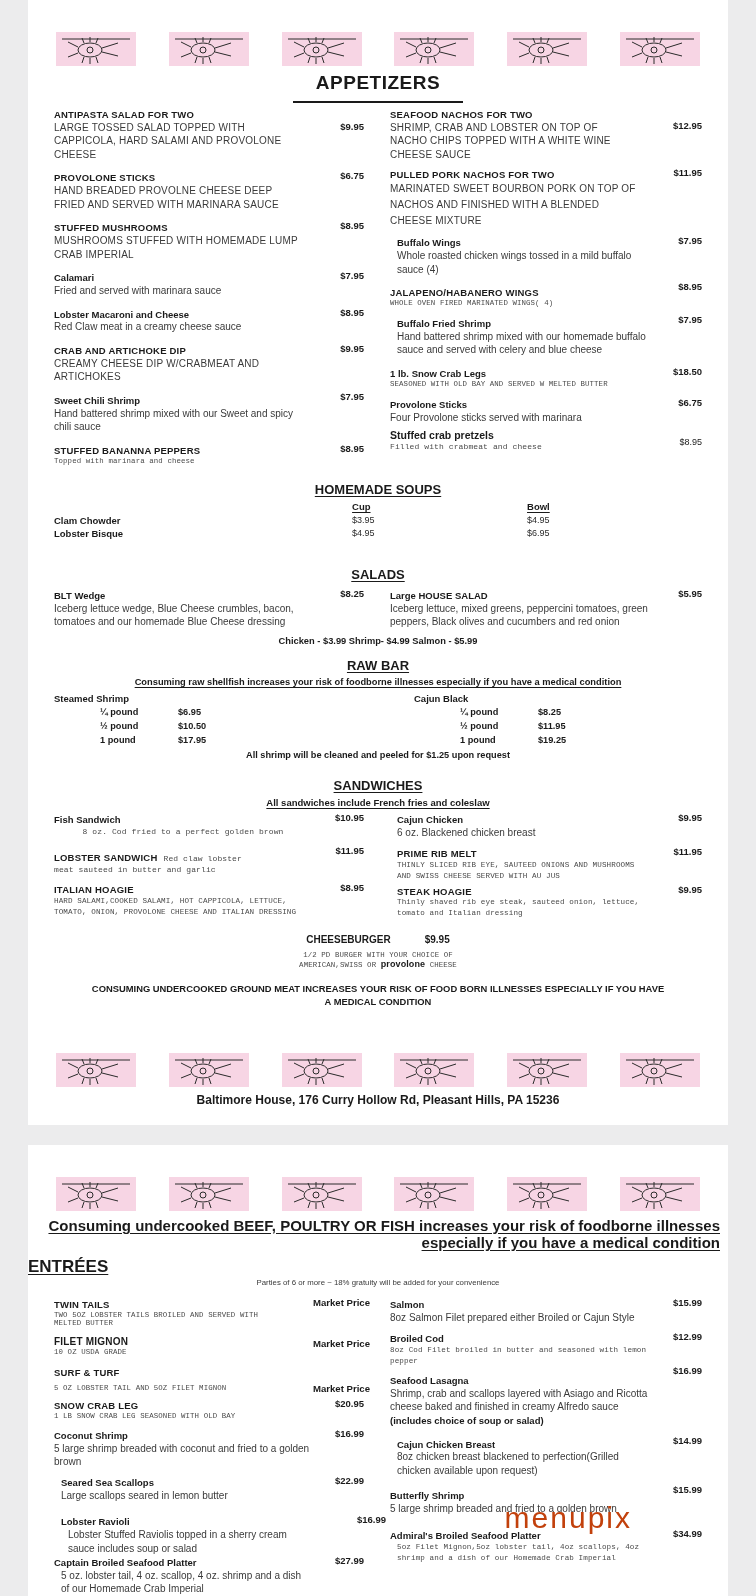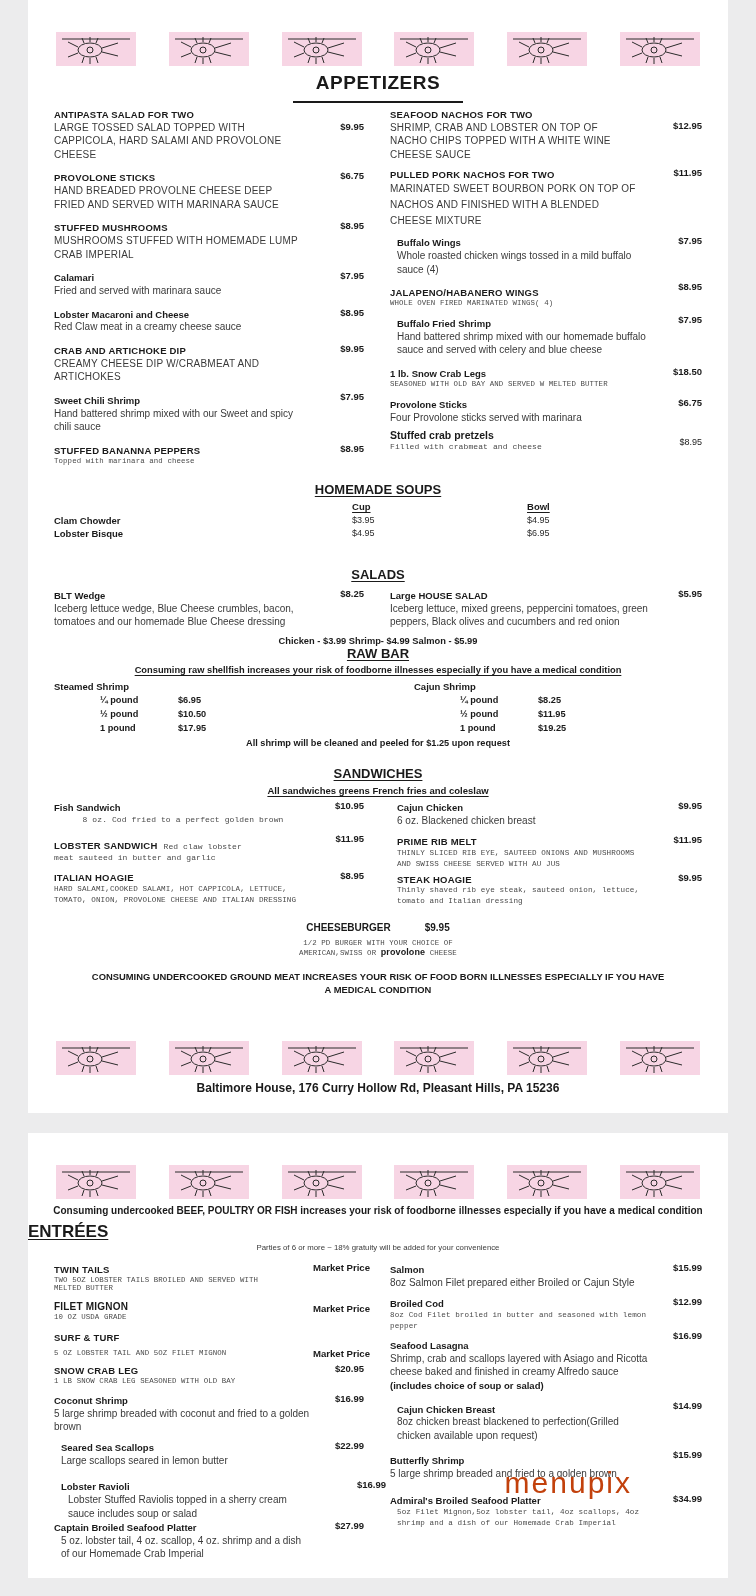--- a/index.html
+++ b/index.html
@@ -114,22 +114,22 @@
     line-height:1.35; margin:14px 60px 0 60px;
   }
 
   .address{
     text-align:center; font-weight:bold; font-size:12px;
     margin-top:6px;
   }
 
   
   .p2-warn{
-    text-align:center; font-weight:bold; font-size:10px;
-    text-underline-offset:2px;
+    text-align:right; font-weight:bold; font-size:15px;
+    text-decoration:underline; text-underline-offset:2px;
     margin:2px 8px 6px 8px;
   }
   .entrees-head{
     text-align:left; font-weight:bold; font-size:17px;
     text-decoration:underline; text-underline-offset:2px;
   }
   .gratuity{ text-align:center; font-size:7.8px; color:#3a3a3a; margin-top:1px; }
   .mp{ font-weight:bold; font-size:9.6px; }
 
   .watermark{
@@ -371,58 +371,58 @@
     <div class="col col-r">
       <div class="item itemrel">
         <div class="name">Large HOUSE SALAD</div>
         <div class="desc" style="max-width:100%;">Iceberg lettuce, mixed  greens,  peppercini tomatoes, green peppers, Black olives and cucumbers and red onion</div>
         <div class="pricetop">$5.95</div>
       </div>
     </div>
   </div>
   <div class="addons-v">Chicken - $3.99 Shrimp- $4.99  Salmon - $5.99</div>
 
-  <div class="mid-head" style="margin-top:0;">RAW BAR</div>
+  <div class="mid-head" style="margin-top:12px;">RAW BAR</div>
   <div class="warn">Consuming raw shellfish increases your risk of foodborne illnesses especially if you have a medical condition</div>
   <div class="raw-cols">
     <div class="raw-col">
       <div class="raw-title">Steamed Shrimp</div>
       <div class="raw-line">
         <span class="raw-w">¼ pound</span>
         <span>$6.95</span>
       </div>
       <div class="raw-line">
         <span class="raw-w">½ pound</span>
         <span>$10.50</span>
       </div>
       <div class="raw-line">
         <span class="raw-w">1 pound</span>
         <span>$17.95</span>
       </div>
     </div>
     <div class="raw-col">
-      <div class="raw-title" style="padding-left:36px;">Cajun Shrimp</div>
+      <div class="raw-title" style="padding-left:36px;">Cajun Black</div>
       <div class="raw-line" style="padding-left:82px;">
         <span class="raw-w">¼ pound</span>
         <span>$8.25</span>
       </div>
       <div class="raw-line" style="padding-left:82px;">
         <span class="raw-w">½ pound</span>
         <span>$11.95</span>
       </div>
       <div class="raw-line" style="padding-left:82px;">
         <span class="raw-w">1 pound</span>
         <span>$19.25</span>
       </div>
     </div>
   </div>
   <div class="raw-note">All shrimp will be cleaned and peeled for $1.25 upon request</div>
 
   <div class="mid-head" style="margin-top:18px;">SANDWICHES</div>
-  <div class="warn" style="font-size:9.5px;">All sandwiches greens French fries and coleslaw</div>
+  <div class="warn" style="font-size:9.5px;">All sandwiches include French fries and coleslaw</div>
 
   <div class="cols">
     <div class="col col-l">
       <div class="item itemrel" style="margin-bottom:10px;">
         <div class="name">Fish Sandwich</div>
         <div class="mono thin" style="font-size:8px;line-height:1.4;text-align:center;">8 oz. Cod fried to a perfect golden brown</div>
         <div class="pricetop">$10.95</div>
       </div>
       <div class="item itemrel" style="margin-bottom:10px;">
         <div>

